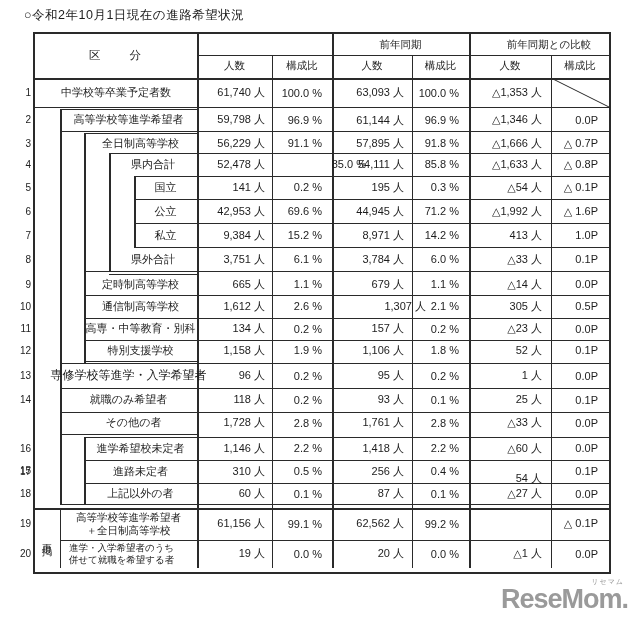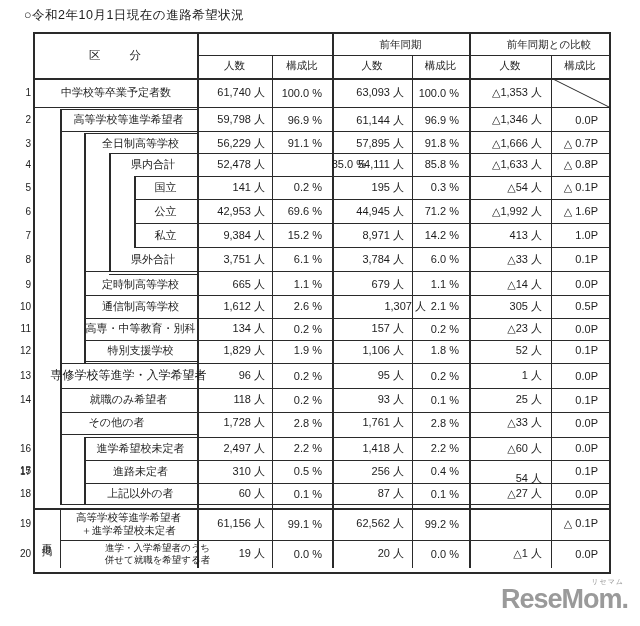--- a/index.html
+++ b/index.html
@@ -169,21 +169,21 @@
       <div class="rnum" style="left: -24px; top: 284px; width: 20px; height: 21.5px;">11</div>
       <div class="rlabel" style="left: 49px; top: 284px; width: 113px; height: 21.5px;">高専・中等教育・別科</div>
       <div class="rcell p0" style="left: 162px; top: 284px; width: 75px; height: 21.5px;">134 人</div>
       <div class="rcell p1" style="left: 237px; top: 284px; width: 60px; height: 21.5px;">0.2 %</div>
       <div class="rcell p2" style="left: 297px; top: 284px; width: 80px; height: 21.5px;">157 人</div>
       <div class="rcell p3" style="left: 377px; top: 284px; width: 57px; height: 21.5px;">0.2 %</div>
       <div class="rcell p4" style="left: 434px; top: 284px; width: 82px; height: 21.5px;">△23 人</div>
       <div class="rcell p5" style="left: 516px; top: 284px; width: 58px; height: 21.5px;">0.0P</div>
       <div class="rnum" style="left: -24px; top: 305.5px; width: 20px; height: 21px;">12</div>
       <div class="rlabel" style="left: 49px; top: 305.5px; width: 113px; height: 21px;">特別支援学校</div>
-      <div class="rcell p0" style="left: 162px; top: 305.5px; width: 75px; height: 21px;">1,829 人</div>
+      <div class="rcell p0" style="left: 162px; top: 305.5px; width: 75px; height: 21px;">1,158 人</div>
       <div class="rcell p1" style="left: 237px; top: 305.5px; width: 60px; height: 21px;">1.9 %</div>
       <div class="rcell p2" style="left: 297px; top: 305.5px; width: 80px; height: 21px;">1,106 人</div>
       <div class="rcell p3" style="left: 377px; top: 305.5px; width: 57px; height: 21px;">1.8 %</div>
       <div class="rcell p4" style="left: 434px; top: 305.5px; width: 82px; height: 21px;">52 人</div>
       <div class="rcell p5" style="left: 516px; top: 305.5px; width: 58px; height: 21px;">0.1P</div>
       <div class="rnum" style="left: -24px; top: 329px; width: 20px; height: 25px;">13</div>
       <div class="rlabel small" style="left: 25px; top: 329px; width: 137px; height: 25px;">専修学校等進学・入学希望者</div>
       <div class="rcell p0" style="left: 162px; top: 329px; width: 75px; height: 25px;">96 人</div>
       <div class="rcell p1" style="left: 237px; top: 329px; width: 60px; height: 25px;">0.2 %</div>
       <div class="rcell p2" style="left: 297px; top: 329px; width: 80px; height: 25px;">95 人</div>
@@ -192,30 +192,30 @@
       <div class="rcell p5" style="left: 516px; top: 329px; width: 58px; height: 25px;">0.0P</div>
       <div class="rnum" style="left: -24px; top: 354px; width: 20px; height: 23.5px;">14</div>
       <div class="rlabel" style="left: 25px; top: 354px; width: 137px; height: 23.5px;">就職のみ希望者</div>
       <div class="rcell p0" style="left: 162px; top: 354px; width: 75px; height: 23.5px;">118 人</div>
       <div class="rcell p1" style="left: 237px; top: 354px; width: 60px; height: 23.5px;">0.2 %</div>
       <div class="rcell p2" style="left: 297px; top: 354px; width: 80px; height: 23.5px;">93 人</div>
       <div class="rcell p3" style="left: 377px; top: 354px; width: 57px; height: 23.5px;">0.1 %</div>
       <div class="rcell p4" style="left: 434px; top: 354px; width: 82px; height: 23.5px;">25 人</div>
       <div class="rcell p5" style="left: 516px; top: 354px; width: 58px; height: 23.5px;">0.1P</div>
       <div class="rnum" style="left: -24px; top: 377.5px; width: 20px; height: 22.5px; margin-top: 48px;">15</div>
-      <div class="rlabel" style="left: 13px; top: 377.5px; width: 137px; height: 22.5px;">その他の者</div>
+      <div class="rlabel" style="left: 30px; top: 377.5px; width: 137px; height: 22.5px;">その他の者</div>
       <div class="rcell p0" style="left: 162px; top: 377.5px; width: 75px; height: 22.5px;">1,728 人</div>
       <div class="rcell p1" style="left: 237px; top: 377.5px; width: 60px; height: 22.5px;">2.8 %</div>
       <div class="rcell p2" style="left: 297px; top: 377.5px; width: 80px; height: 22.5px;">1,761 人</div>
       <div class="rcell p3" style="left: 377px; top: 377.5px; width: 57px; height: 22.5px;">2.8 %</div>
       <div class="rcell p4" style="left: 434px; top: 377.5px; width: 82px; height: 22.5px;">△33 人</div>
       <div class="rcell p5" style="left: 516px; top: 377.5px; width: 58px; height: 22.5px;">0.0P</div>
       <div class="rnum" style="left: -24px; top: 402.5px; width: 20px; height: 23px;">16</div>
       <div class="rlabel" style="left: 49px; top: 402.5px; width: 113px; height: 23px;">進学希望校未定者</div>
-      <div class="rcell p0" style="left: 162px; top: 402.5px; width: 75px; height: 23px;">2,497 人</div>
+      <div class="rcell p0" style="left: 162px; top: 402.5px; width: 75px; height: 23px;">1,146 人</div>
       <div class="rcell p1" style="left: 237px; top: 402.5px; width: 60px; height: 23px;">2.2 %</div>
       <div class="rcell p2" style="left: 297px; top: 402.5px; width: 80px; height: 23px;">1,418 人</div>
       <div class="rcell p3" style="left: 377px; top: 402.5px; width: 57px; height: 23px;">2.2 %</div>
       <div class="rcell p4" style="left: 434px; top: 402.5px; width: 82px; height: 23px;">△60 人</div>
       <div class="rcell p5" style="left: 516px; top: 402.5px; width: 58px; height: 23px;">0.0P</div>
       <div class="rnum" style="left: -24px; top: 425.5px; width: 20px; height: 23.5px;">17</div>
       <div class="rlabel" style="left: 49px; top: 425.5px; width: 113px; height: 23.5px;">進路未定者</div>
       <div class="rcell p0" style="left: 162px; top: 425.5px; width: 75px; height: 23.5px;">310 人</div>
       <div class="rcell p1" style="left: 237px; top: 425.5px; width: 60px; height: 23.5px;">0.5 %</div>
       <div class="rcell p2" style="left: 297px; top: 425.5px; width: 80px; height: 23.5px;">256 人</div>
@@ -226,29 +226,29 @@
       <div class="rlabel" style="left: 49px; top: 449px; width: 113px; height: 21px;">上記以外の者</div>
       <div class="rcell p0" style="left: 162px; top: 449px; width: 75px; height: 21px;">60 人</div>
       <div class="rcell p1" style="left: 237px; top: 449px; width: 60px; height: 21px;">0.1 %</div>
       <div class="rcell p2" style="left: 297px; top: 449px; width: 80px; height: 21px;">87 人</div>
       <div class="rcell p3" style="left: 377px; top: 449px; width: 57px; height: 21px;">0.1 %</div>
       <div class="rcell p4" style="left: 434px; top: 449px; width: 82px; height: 21px;">△27 人</div>
       <div class="rcell p5" style="left: 516px; top: 449px; width: 58px; height: 21px;">0.0P</div>
       <div class="rnum" style="left: -24px; top: 473.5px; width: 20px; height: 32px;">19</div>
       <div class="rlabel two" style="left: 25px; top: 473.5px; width: 137px; height: 32px;">
         <div>高等学校等進学希望者</div>
-        <div>＋進学希望校未定者</div>
+        <div>＋全日制高等学校</div>
       </div>
       <div class="rcell p0" style="left: 162px; top: 473.5px; width: 75px; height: 32px;">61,156 人</div>
       <div class="rcell p1" style="left: 237px; top: 473.5px; width: 60px; height: 32px;">99.1 %</div>
       <div class="rcell p2" style="left: 297px; top: 473.5px; width: 80px; height: 32px;">62,562 人</div>
       <div class="rcell p3" style="left: 377px; top: 473.5px; width: 57px; height: 32px;">99.2 %</div>
       <div class="rcell p5" style="left: 516px; top: 473.5px; width: 58px; height: 32px;">△ 0.1P</div>
       <div class="rnum" style="left: -24px; top: 505.5px; width: 20px; height: 28.5px;">20</div>
-      <div class="rlabel two small" style="left: 25px; top: 505.5px; width: 123px; height: 28.5px; margin-left: 36px;">
+      <div class="rlabel two small" style="left: 25px; top: 505.5px; width: 123px; height: 28.5px;">
         <div>進学・入学希望者のうち</div>
         <div>併せて就職を希望する者</div>
       </div>
       <div class="rcell p0" style="left: 162px; top: 505.5px; width: 75px; height: 28.5px;">19 人</div>
       <div class="rcell p1" style="left: 237px; top: 505.5px; width: 60px; height: 28.5px;">0.0 %</div>
       <div class="rcell p2" style="left: 297px; top: 505.5px; width: 80px; height: 28.5px;">20 人</div>
       <div class="rcell p3" style="left: 377px; top: 505.5px; width: 57px; height: 28.5px;">0.0 %</div>
       <div class="rcell p4" style="left: 434px; top: 505.5px; width: 82px; height: 28.5px;">△1 人</div>
       <div class="rcell p5" style="left: 516px; top: 505.5px; width: 58px; height: 28.5px;">0.0P</div>
     </div>

